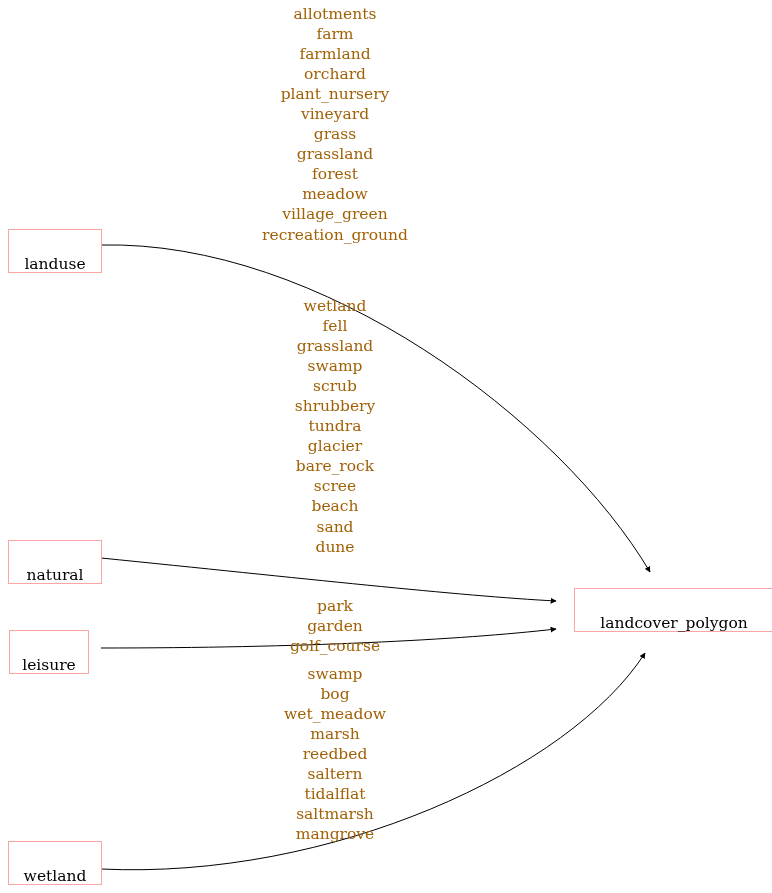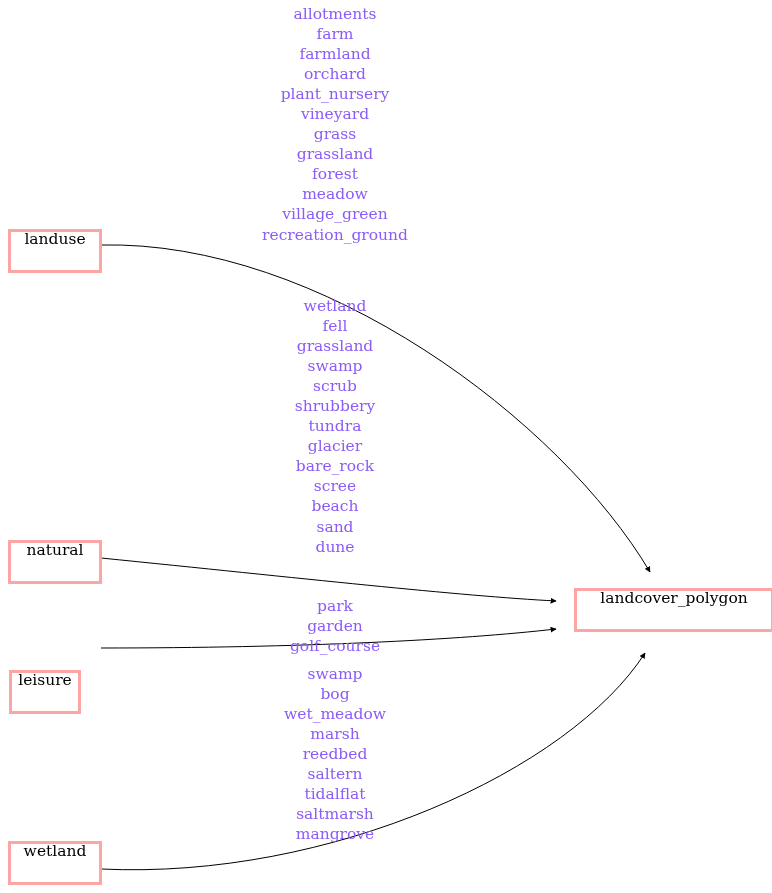--- a/index.html
+++ b/index.html
@@ -20,35 +20,35 @@
   svg.edges {
     position: absolute;
     left: 0;
     top: 0;
     width: 772px;
     height: 893px;
   }
   .node {
     position: absolute;
     box-sizing: border-box;
-    border: 3px solid #fca5a5;
+    border: 1px solid #fca5a5;
     background: #ffffff;
     color: #000000;
     font-size: 15.5px;
     line-height: 1;
     display: flex;
-    align-items: flex-start;
+    align-items: flex-end;
     justify-content: center;
     white-space: nowrap;
   }
   .label-group {
     position: absolute;
     text-align: center;
     font-size: 15.5px;
-    color: #8b5cf6;
+    color: #a16207;
     line-height: 20.05px;
     white-space: nowrap;
   }
   .label-group div {
     height: 20.05px;
   }
 </style>
 </head>
 <body>
 
@@ -120,21 +120,21 @@
   </div>
 
   <div class="node" style="left: 8px; top: 229px; width: 94px; height: 44px;">
     <span>landuse</span>
   </div>
 
   <div class="node" style="left: 8px; top: 540px; width: 94px; height: 44px;">
     <span>natural</span>
   </div>
 
-  <div class="node" style="left: 9px; top: 630px; width: 72px; height: 44px; margin-top: 40px;">
+  <div class="node" style="left: 9px; top: 630px; width: 80px; height: 44px;">
     <span>leisure</span>
   </div>
 
   <div class="node" style="left: 8px; top: 841px; width: 94px; height: 44px;">
     <span>wetland</span>
   </div>
 
   <div class="node" style="left: 574px; top: 588px; width: 200px; height: 44px;">
     <span>landcover_polygon</span>
   </div>

